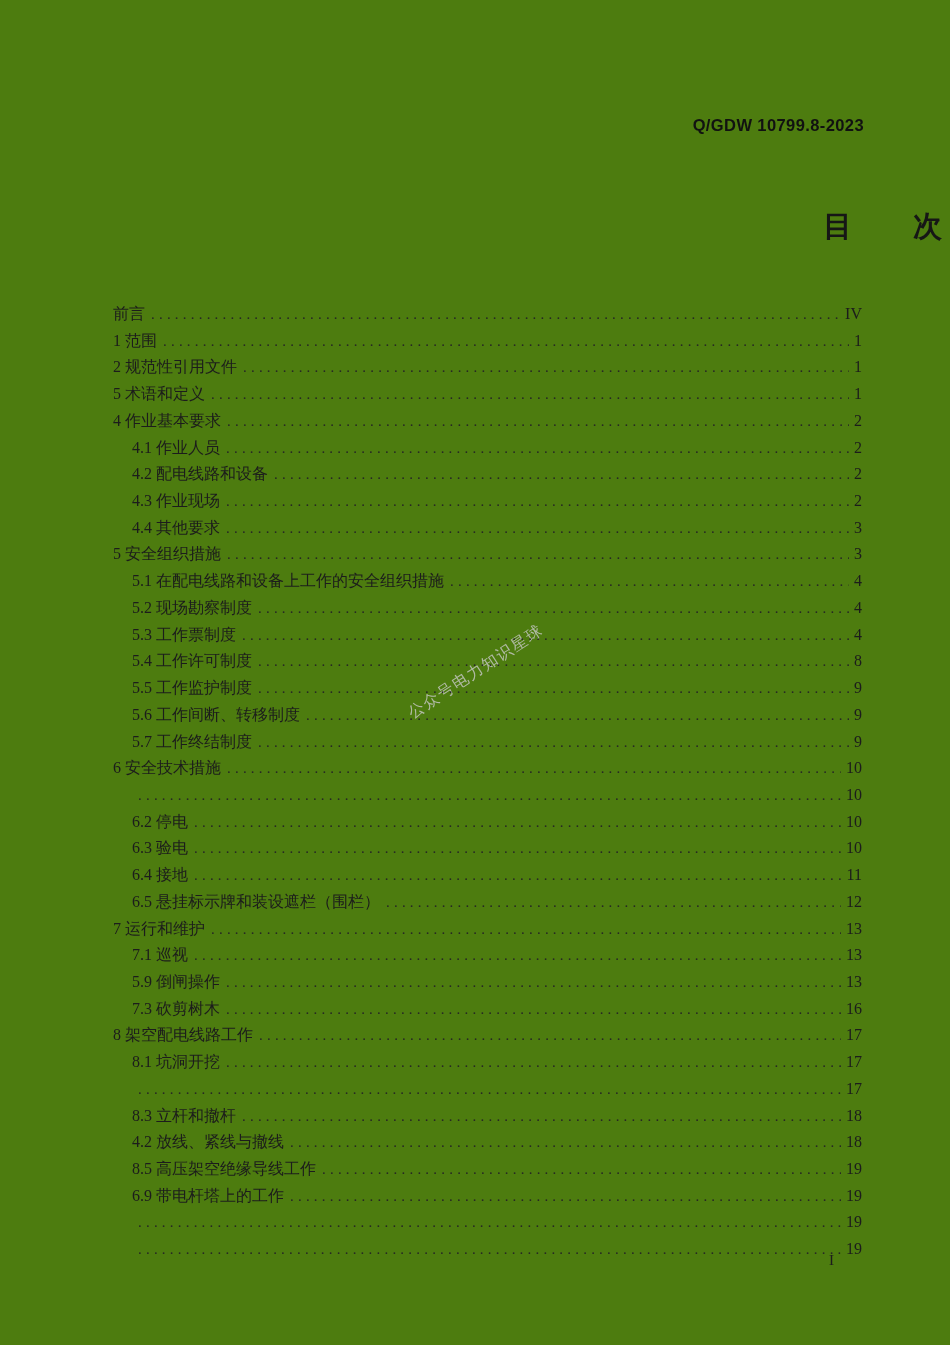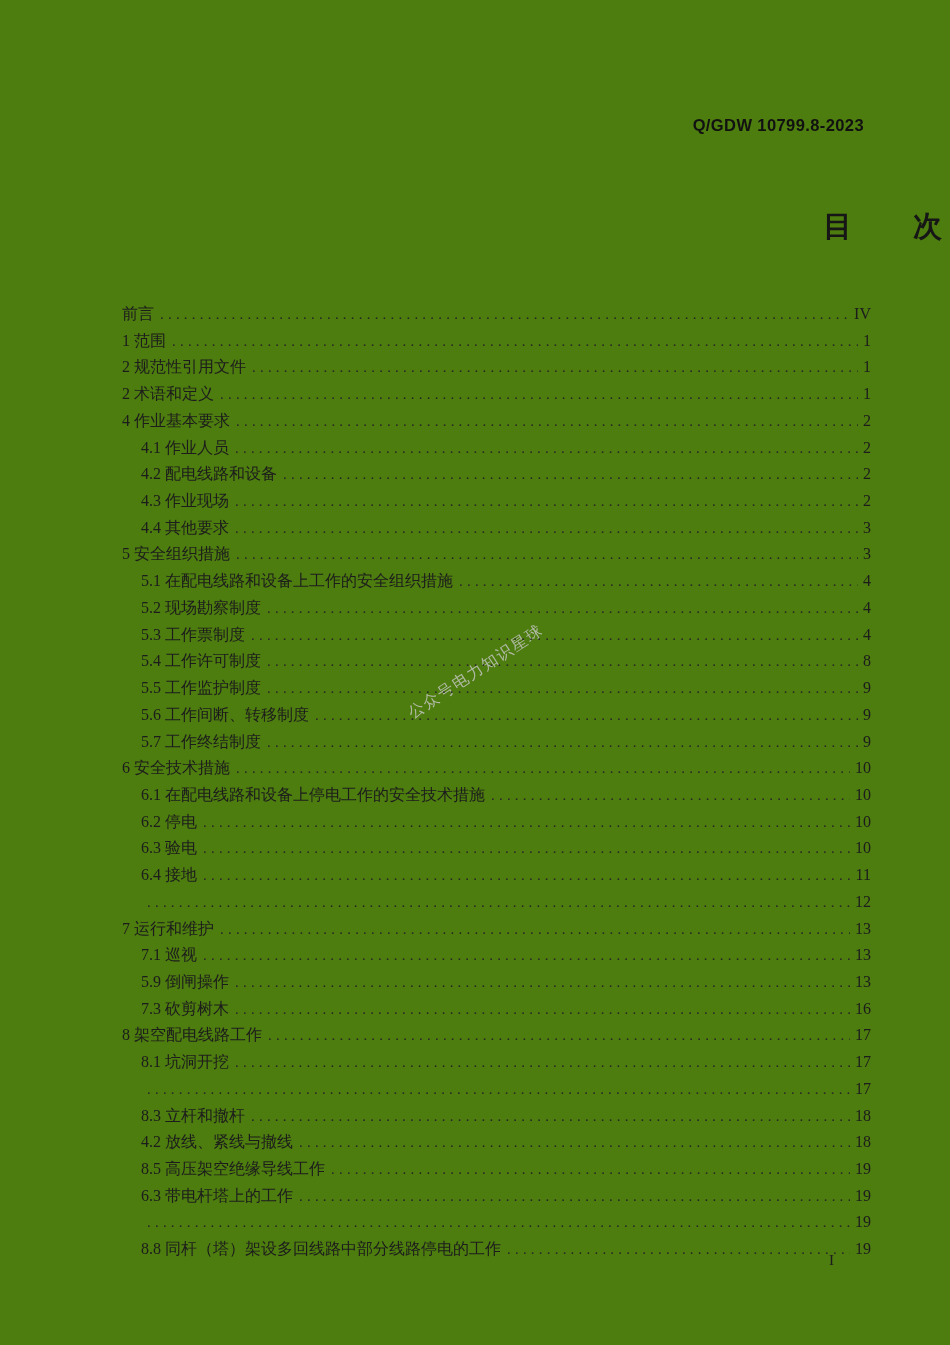--- a/index.html
+++ b/index.html
@@ -48,21 +48,21 @@
     font-size: 16px;
     letter-spacing: 1.5px;
     color: #c9c9c9;
     opacity: 0.8;
     white-space: nowrap;
     pointer-events: none;
     z-index: 0;
   }
   .toc {
     position: absolute;
-    left: 122px;
+    left: 113px;
     top: 287px;
     width: 749px;
     z-index: 1;
   }
   .toc-row {
     display: flex;
     align-items: baseline;
     line-height: 26.72px;
     height: 26.72px;
     font-size: 16px;
@@ -109,21 +109,21 @@
         <span class="toc-label">1 范围</span>
         <span class="toc-dots">................................................................................................................................................................</span>
         <span class="toc-page">1</span>
       </div>
       <div class="toc-row level-0">
         <span class="toc-label">2 规范性引用文件</span>
         <span class="toc-dots">................................................................................................................................................................</span>
         <span class="toc-page">1</span>
       </div>
       <div class="toc-row level-0">
-        <span class="toc-label">2 术语和定义</span>
+        <span class="toc-label">5 术语和定义</span>
         <span class="toc-dots">................................................................................................................................................................</span>
         <span class="toc-page">1</span>
       </div>
       <div class="toc-row level-0">
         <span class="toc-label">4 作业基本要求</span>
         <span class="toc-dots">................................................................................................................................................................</span>
         <span class="toc-page">2</span>
       </div>
       <div class="toc-row level-1">
         <span class="toc-label">4.1 作业人员</span>
@@ -184,40 +184,40 @@
         <span class="toc-label">5.7 工作终结制度</span>
         <span class="toc-dots">................................................................................................................................................................</span>
         <span class="toc-page">9</span>
       </div>
       <div class="toc-row level-0">
         <span class="toc-label">6 安全技术措施</span>
         <span class="toc-dots">................................................................................................................................................................</span>
         <span class="toc-page">10</span>
       </div>
       <div class="toc-row level-1">
-        <span class="toc-label">6.1 在配电线路和设备上停电工作的安全技术措施</span>
         <span class="toc-dots">................................................................................................................................................................</span>
         <span class="toc-page">10</span>
       </div>
       <div class="toc-row level-1">
         <span class="toc-label">6.2 停电</span>
         <span class="toc-dots">................................................................................................................................................................</span>
         <span class="toc-page">10</span>
       </div>
       <div class="toc-row level-1">
         <span class="toc-label">6.3 验电</span>
         <span class="toc-dots">................................................................................................................................................................</span>
         <span class="toc-page">10</span>
       </div>
       <div class="toc-row level-1">
         <span class="toc-label">6.4 接地</span>
         <span class="toc-dots">................................................................................................................................................................</span>
         <span class="toc-page">11</span>
       </div>
       <div class="toc-row level-1">
+        <span class="toc-label">6.5 悬挂标示牌和装设遮栏（围栏）</span>
         <span class="toc-dots">................................................................................................................................................................</span>
         <span class="toc-page">12</span>
       </div>
       <div class="toc-row level-0">
         <span class="toc-label">7 运行和维护</span>
         <span class="toc-dots">................................................................................................................................................................</span>
         <span class="toc-page">13</span>
       </div>
       <div class="toc-row level-1">
         <span class="toc-label">7.1 巡视</span>
@@ -257,29 +257,28 @@
         <span class="toc-label">4.2 放线、紧线与撤线</span>
         <span class="toc-dots">................................................................................................................................................................</span>
         <span class="toc-page">18</span>
       </div>
       <div class="toc-row level-1">
         <span class="toc-label">8.5 高压架空绝缘导线工作</span>
         <span class="toc-dots">................................................................................................................................................................</span>
         <span class="toc-page">19</span>
       </div>
       <div class="toc-row level-1">
-        <span class="toc-label">6.3 带电杆塔上的工作</span>
-        <span class="toc-dots">................................................................................................................................................................</span>
-        <span class="toc-page">19</span>
-      </div>
-      <div class="toc-row level-1">
-        <span class="toc-dots">................................................................................................................................................................</span>
-        <span class="toc-page">19</span>
-      </div>
-      <div class="toc-row level-1">
-        <span class="toc-label">8.8 同杆（塔）架设多回线路中部分线路停电的工作</span>
+        <span class="toc-label">6.9 带电杆塔上的工作</span>
+        <span class="toc-dots">................................................................................................................................................................</span>
+        <span class="toc-page">19</span>
+      </div>
+      <div class="toc-row level-1">
+        <span class="toc-dots">................................................................................................................................................................</span>
+        <span class="toc-page">19</span>
+      </div>
+      <div class="toc-row level-1">
         <span class="toc-dots">................................................................................................................................................................</span>
         <span class="toc-page">19</span>
       </div>
     </div>
 
   <div class="footer-page">I</div>
 </div>
 
 </body></html>

